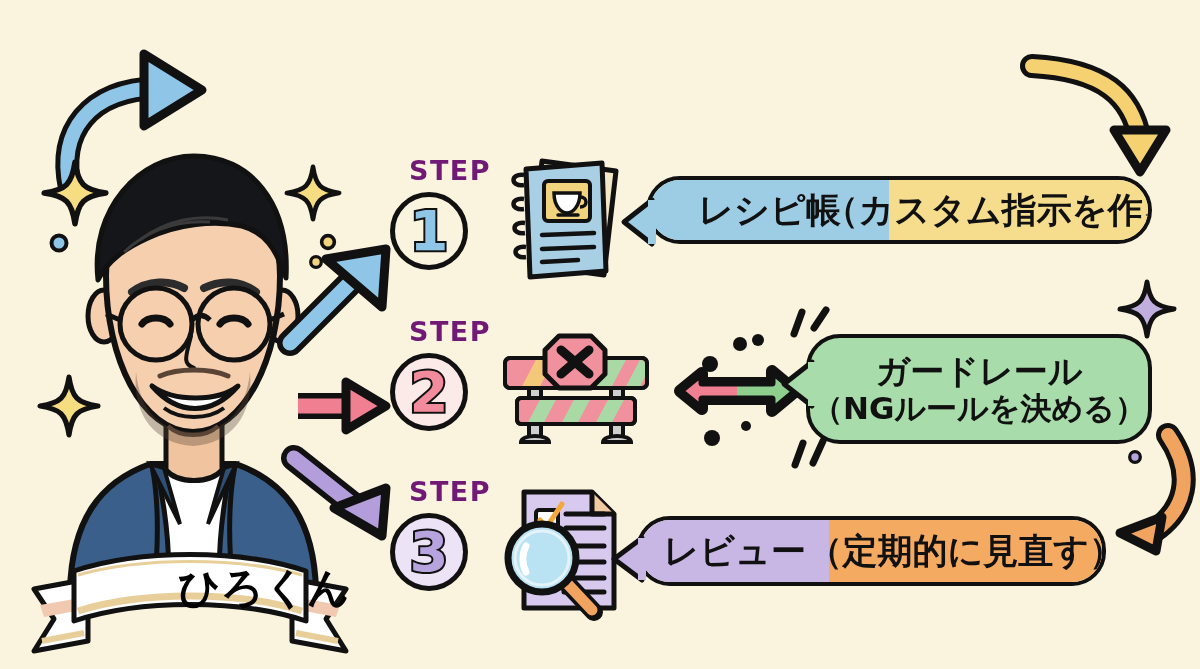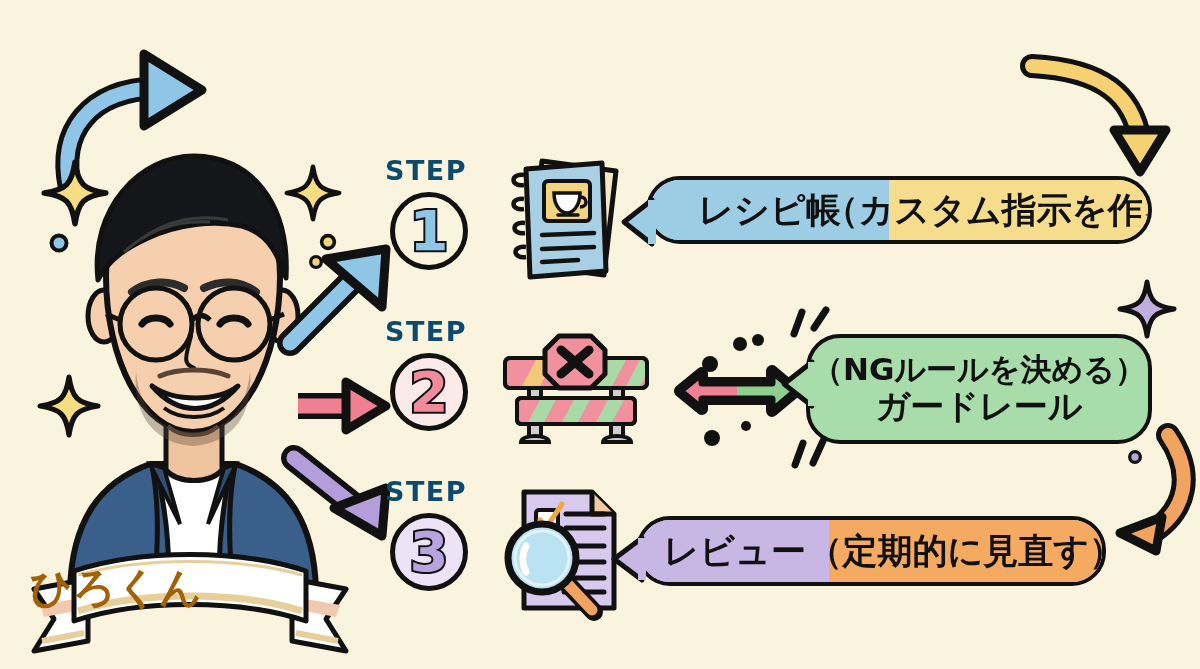--- a/index.html
+++ b/index.html
@@ -39,23 +39,24 @@
     color: #111;
     letter-spacing: 1px;
     white-space: nowrap;
     transform: scaleX(1.02);
   }
 
   
   .step-label {
     font-size: 27px;
     font-weight: 900;
-    color: #0c4a6e;
+    color: #701a75;
     letter-spacing: 1.5px;
     line-height: 1;
+    margin-left: 24px;
   }
   .step-circle {
     width: 78px; height: 78px;
     border-radius: 50%;
     border: 5px solid #111;
     display: flex; align-items: center; justify-content: center;
     box-sizing: border-box;
   }
   .step-num {
     font-size: 56px;
@@ -91,24 +92,24 @@
   svg.deco { position: absolute; overflow: visible; }
 
   
   #portrait { left: 28px; top: 120px; width: 330px; height: 470px; }
 
   
   #ribbon { left: 30px; top: 545px; width: 320px; height: 110px; }
   #ribbon-text {
     position: absolute;
     left: 0; top: 18px; width: 320px;
-    text-align: left;
+    text-align: right;
     font-size: 42px;
     font-weight: 900;
-    color: #a16207;
+    color: #000000;
   }
 </style>
 </head>
 <body>
 
 <div id="canvas">
 
   <svg class="deco" style="left:48px; top:40px;" width="180" height="150" viewBox="0 0 180 150">
     <path d="M22 148 C10 92 40 50 110 48" fill="none" stroke="#111" stroke-width="24" stroke-linecap="round"></path>
     <path d="M22 148 C10 92 40 50 110 48" fill="none" stroke="#8fc6e8" stroke-width="14" stroke-linecap="round"></path>
@@ -330,22 +331,22 @@
       </g>
       <rect x="22" y="76" width="118" height="26" rx="4" fill="none" stroke="#111" stroke-width="4"></rect>
     </g>
 
     <path d="M64 14 L96 14 L110 28 L110 52 L96 66 L64 66 L50 52 L50 28 Z" fill="#f2919e" stroke="#111" stroke-width="5" stroke-linejoin="round"></path>
     <path d="M66 28 L94 52" stroke="#111" stroke-width="9" stroke-linecap="round"></path>
     <path d="M94 28 L66 52" stroke="#111" stroke-width="9" stroke-linecap="round"></path>
   </svg>
 
   <div class="bubble" style="left:806px; top:334px; width:346px; height:110px; background:#a9dcab; flex-direction:column; justify-content:center;">
+    <span class="bubble-txt" style="font-size:34px;">ガードレール</span>
     <span class="bubble-txt" style="font-size:31px;">（NGルールを決める）</span>
-    <span class="bubble-txt" style="font-size:34px;">ガードレール</span>
   </div>
   <svg class="deco" style="left:780px; top:358px;" width="34" height="52" viewBox="0 0 34 52">
     <path d="M32 4 L4 26 L32 48 Z" fill="#a9dcab" stroke="#111" stroke-width="5" stroke-linejoin="round"></path>
     <rect x="28" y="4" width="8" height="44" fill="#a9dcab"></rect>
   </svg>
 
   <div class="abs step-label" style="left:385px; top:478px;">STEP</div>
   <div class="abs step-circle" style="left:390px; top:513px; background:#ece3f6;">
     <span class="step-num" style="color:#b7a3dd;">3</span>
   </div>

